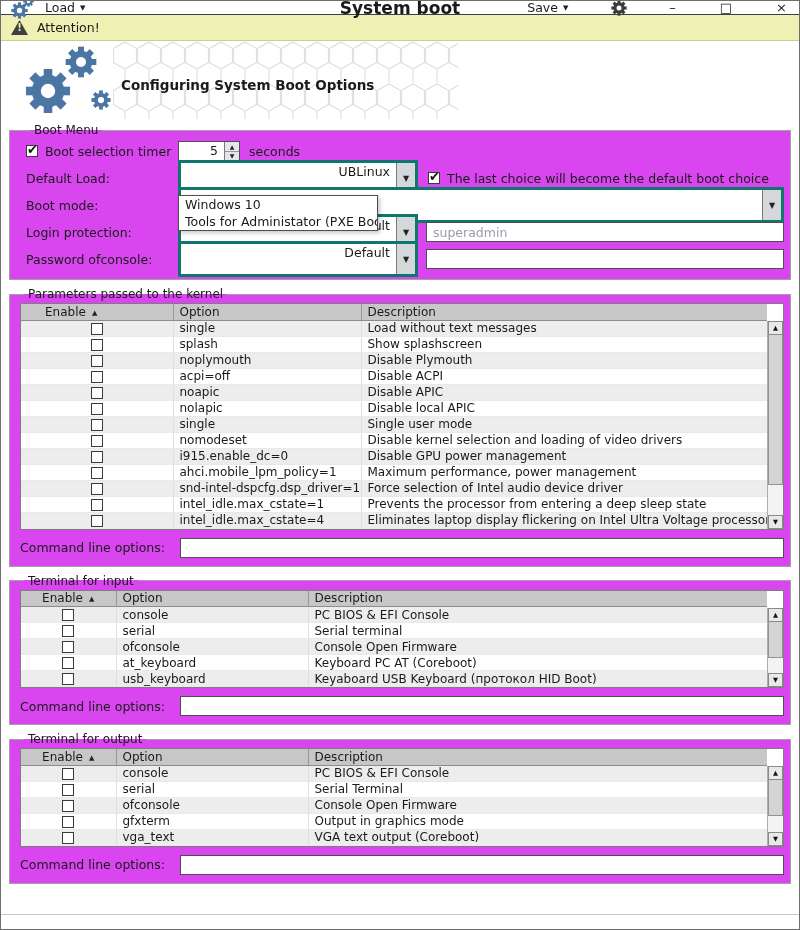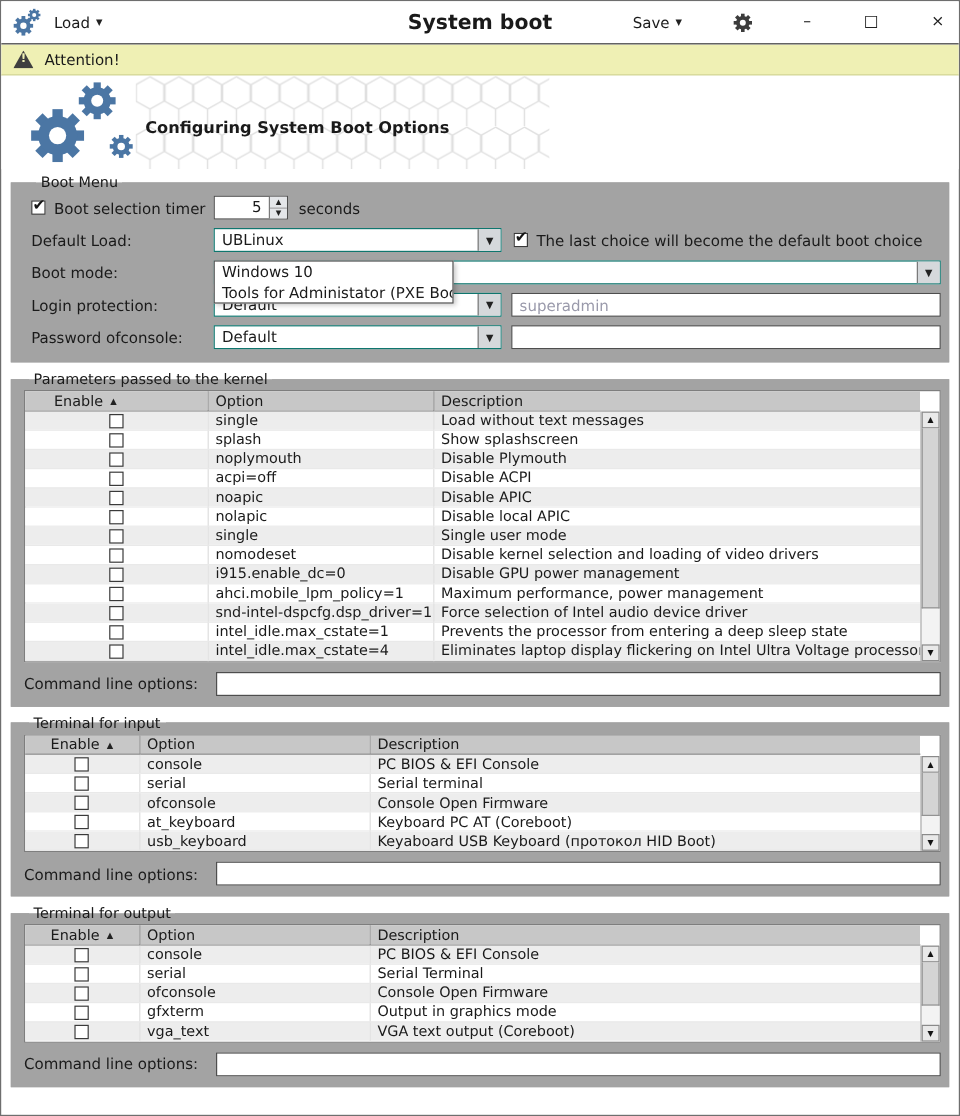--- a/index.html
+++ b/index.html
@@ -8,21 +8,21 @@
     height: 930px;
     font-family: "DejaVu Sans", "Liberation Sans", sans-serif;
     font-size: 12.5px;
     color: #1a1a1a;
     background: #fff;
     border: 1px solid #6e6e6e;
     overflow: hidden;
   }
 
   
-  .titlebar { position: relative; display: flex; align-items: center; height: 36px; padding: 0 10px; background: #fff; border-bottom: 1px solid #3e3e3e; }
+  .titlebar { position: relative; display: flex; align-items: center; height: 14px; padding: 0 10px; background: #fff; border-bottom: 1px solid #3e3e3e; }
   .tb-left, .tb-right { display: flex; align-items: center; gap: 7px; z-index: 1; }
   .tb-right { margin-left: auto; gap: 40px; }
   .tb-center { position: absolute; left: 0; right: 0; text-align: center; font-weight: 700; font-size: 17px; pointer-events: none; }
   .menu-button { display: inline-flex; align-items: center; gap: 5px; background: none; border: none; font: inherit; color: #1a1a1a; padding: 2px 3px; }
   .caret { font-size: 7px; color: #222; }
   .win-btn { font-size: 13px; line-height: 1; color: #222; padding: 0 2px; }
   .gear-pair { position: relative; width: 24px; height: 24px; }
   .gp-big { position: absolute; left: 0; top: 6px; }
   .gp-sm  { position: absolute; left: 12px; top: 0; }
 
@@ -33,21 +33,21 @@
   
   .app-header { position: relative; height: 78px; background: #fff; overflow: hidden; }
   .hexes { position: absolute; left: 112px; top: 0; }
   .gears-illu { position: absolute; left: 22px; top: 3px; width: 104px; height: 74px; }
   .g-big { position: absolute; left: 2px;  top: 24px; }
   .g-med { position: absolute; left: 42px; top: 2px; }
   .g-sm  { position: absolute; left: 68px; top: 46px; }
   .header-title { position: absolute; left: 120px; top: 36px; font-weight: 700; font-size: 13.5px; }
 
   
-  fieldset.group { margin: 0 8px 7px; border: 1px solid #a2a2a2; padding: 2px 6px 8px 10px; background: #a3a3a3; }
+  fieldset.group { margin: 0 8px 7px; border: 1px solid #a2a2a2; padding: 2px 6px 8px 10px; background: #d946ef; }
   fieldset.boot { margin-top: 4px; padding-left: 16px; padding-bottom: 10px; position: relative; }
   legend { font-size: 12px; padding: 0 4px; margin-left: 4px; }
 
   
   .bm-row { display: flex; align-items: center; height: 20px; margin-top: 7px; }
   .bm-row:first-of-type { margin-top: 2px; }
   .bm-label { flex: 0 0 152px; }
   .bm-check-group { flex: 0 0 152px; display: flex; align-items: center; gap: 7px; }
   .unit-label { margin-left: 9px; }
   .last-choice { display: flex; align-items: center; gap: 7px; margin-left: 10px; white-space: nowrap; }
@@ -58,21 +58,21 @@
   .checkbox.checked::before { content: "\2714"; position: absolute; left: 0; top: -4px; font-size: 13px; font-weight: 700; color: #141414; }
 
   
   .spin { display: flex; width: 62px; height: 20px; border: 1px solid #4e4e4e; background: #fff; }
   .spin-val { flex: 1; text-align: right; padding-right: 6px; line-height: 18px; }
   .spin-btns { flex: 0 0 15px; display: flex; flex-direction: column; border-left: 1px solid #7a7a7a; }
   .spin-btn { flex: 1; display: flex; align-items: center; justify-content: center; font-size: 6px; color: #222; background: #e4e6e9; }
   .spin-btn.up { border-bottom: 1px solid #9a9a9a; }
 
   
-  .combo { display: flex; height: 20px; border: 1px solid #0f766e; background: #fff; }
+  .combo { display: flex; height: 36px; border: 3px solid #0f766e; background: #fff; text-align: right; }
   .combo-value { flex: 1; padding: 0 6px; line-height: 18px; white-space: nowrap; overflow: hidden; }
   .combo-btn { flex: 0 0 19px; display: flex; align-items: center; justify-content: center; background: #d5d8db; border-left: 1px solid #7a7a7a; font-size: 8px; color: #222; }
   .w-combo { width: 240px; flex: 0 0 240px; }
   .flex-combo { flex: 1; }
 
   
   .text-input { height: 20px; border: 1px solid #4e4e4e; background: #fff; padding: 0 6px; font: inherit; color: #1a1a1a; }
   .text-input::placeholder { color: #9a9aab; opacity: 1; }
 
   

